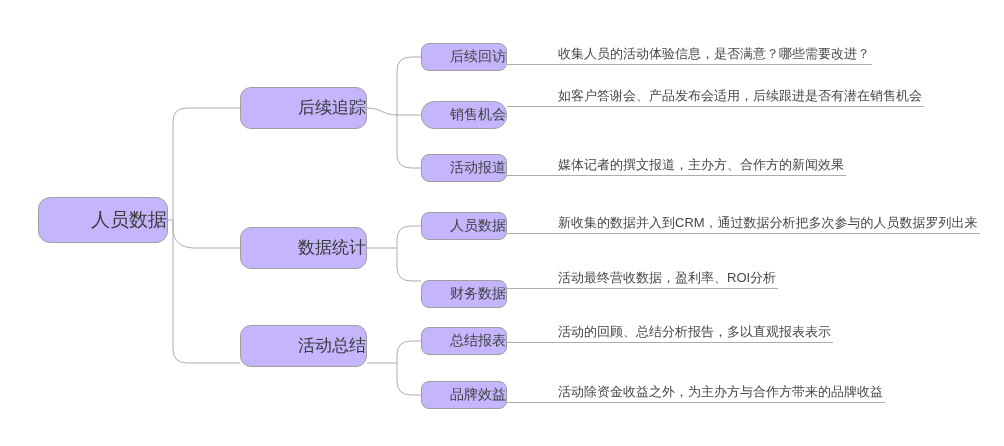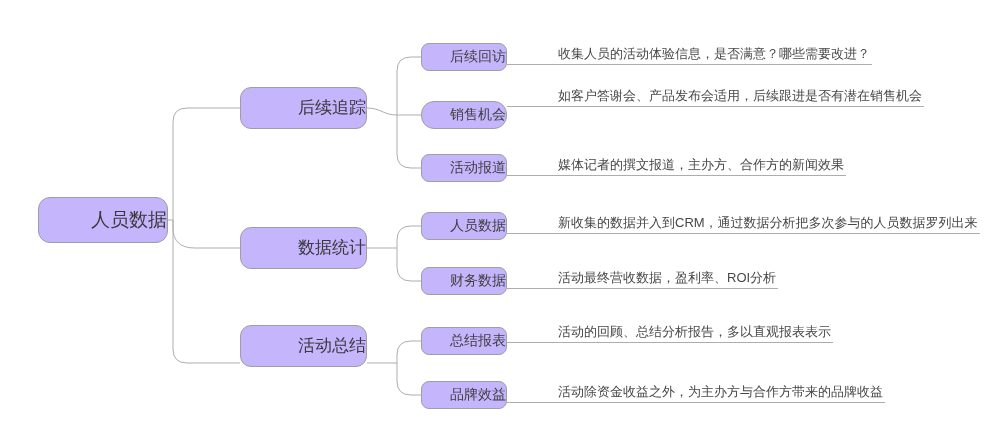--- a/index.html
+++ b/index.html
@@ -28,21 +28,21 @@
   .branch{
     width:127px;height:42px;left:240px;
     border-radius:11px;font-size:17px;line-height:40px;
   }
   .b0{top:87px;} .b1{top:227px;} .b2{top:325px;}
   .leaf{
     width:86px;height:28px;left:421px;
     border-radius:8px;font-size:14px;line-height:26px;color:#404040;
   }
   .l0{top:43px;} .l1{top:101px;border-radius:13px;} .l2{top:154px;}
-  .l3{top:212px;} .l4{top:267px;}
+  .l3{top:212px;} .l4{top:280px;}
   .l5{top:327px;} .l6{top:381px;}
   .desc{
     position:absolute;left:507px;
     font-size:13px;line-height:16px;color:#474747;
     padding:0 2px 2px 51px;
     border-bottom:1px solid #adadad;
     white-space:nowrap;
     margin-top:8px;
   }
   .d0{top:38px;} .d1{top:80px;text-align:right;} .d2{top:149px;}

